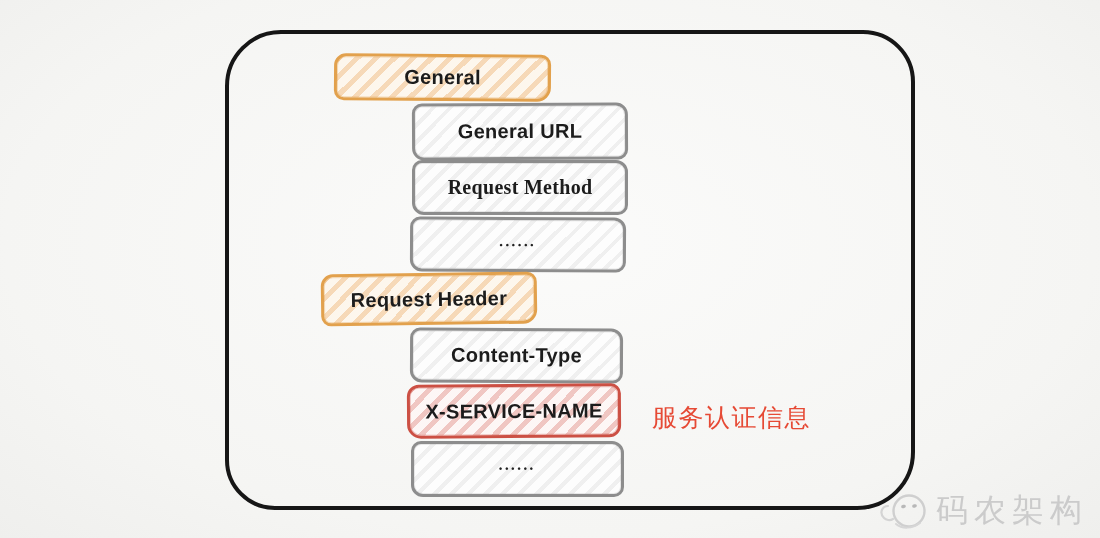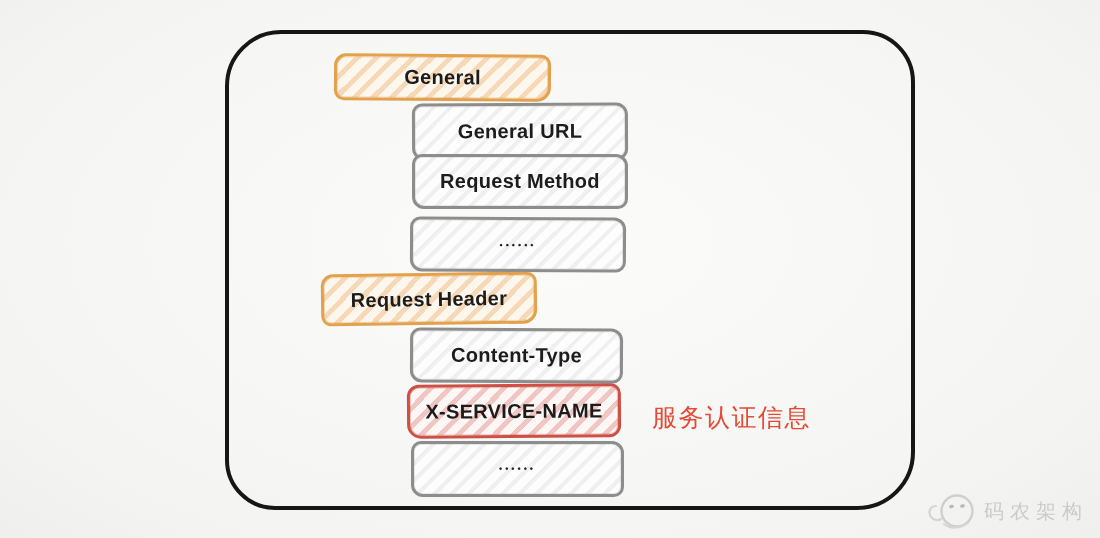--- a/index.html
+++ b/index.html
@@ -55,21 +55,21 @@
     border-radius: 12px 10px 12px 14px;
     background: #fdf6f5 repeating-linear-gradient(135deg,
       rgba(219, 121, 112, 0.38) 0 5px,
       rgba(255, 252, 251, 0.08) 5px 13px);
     box-shadow: inset 0 0 0 1px rgba(204,80,68,0.30);
   }
   .node.dots { font-size: 9px; letter-spacing: 3px; color: #222; }
 
   .n-general        { left: 334px; top: 54px;  width: 217px; height: 47px; transform: rotate(0.4deg); }
   .n-request-url    { left: 412px; top: 103px; width: 216px; height: 57px; transform: rotate(-0.3deg); }
-  .n-request-method { left: 412px; top: 154px; width: 216px; height: 55px; }
+  .n-request-method { left: 412px; top: 160px; width: 216px; height: 55px; font-family: Liberation Serif, serif; }
   .n-dots-1         { left: 410px; top: 217px; width: 216px; height: 55px; transform: rotate(0.3deg); }
   .n-request-header { left: 321px; top: 273px; width: 216px; height: 52px; transform: rotate(-0.8deg); }
   .n-content-type   { left: 410px; top: 328px; width: 213px; height: 55px; transform: rotate(0.3deg); }
   .n-x-service-name { left: 407px; top: 384px; width: 214px; height: 54px; transform: rotate(-0.4deg); }
   .n-dots-2         { left: 411px; top: 441px; width: 213px; height: 56px; }
 
   .annotation {
     position: absolute;
     left: 652px; top: 401px;
     font-size: 25px;
@@ -84,21 +84,21 @@
     z-index: 5;
     text-align: right;
   }
   .wm-row {
     display: flex;
     align-items: center;
     justify-content: flex-end;
   }
   .wm-icon { width: 58px; height: 46px; margin-right: 2px; }
   .wm-brand {
-    font-size: 20px;
+    font-size: 32px;
     color: #cbcbcb;
     letter-spacing: 6px;
     font-weight: 400;
   }
   .wm-site {
     margin-top: 1px;
     font-size: 22px;
     letter-spacing: 1px;
   }
   .wm-site .hl { color: #e2732c; }

